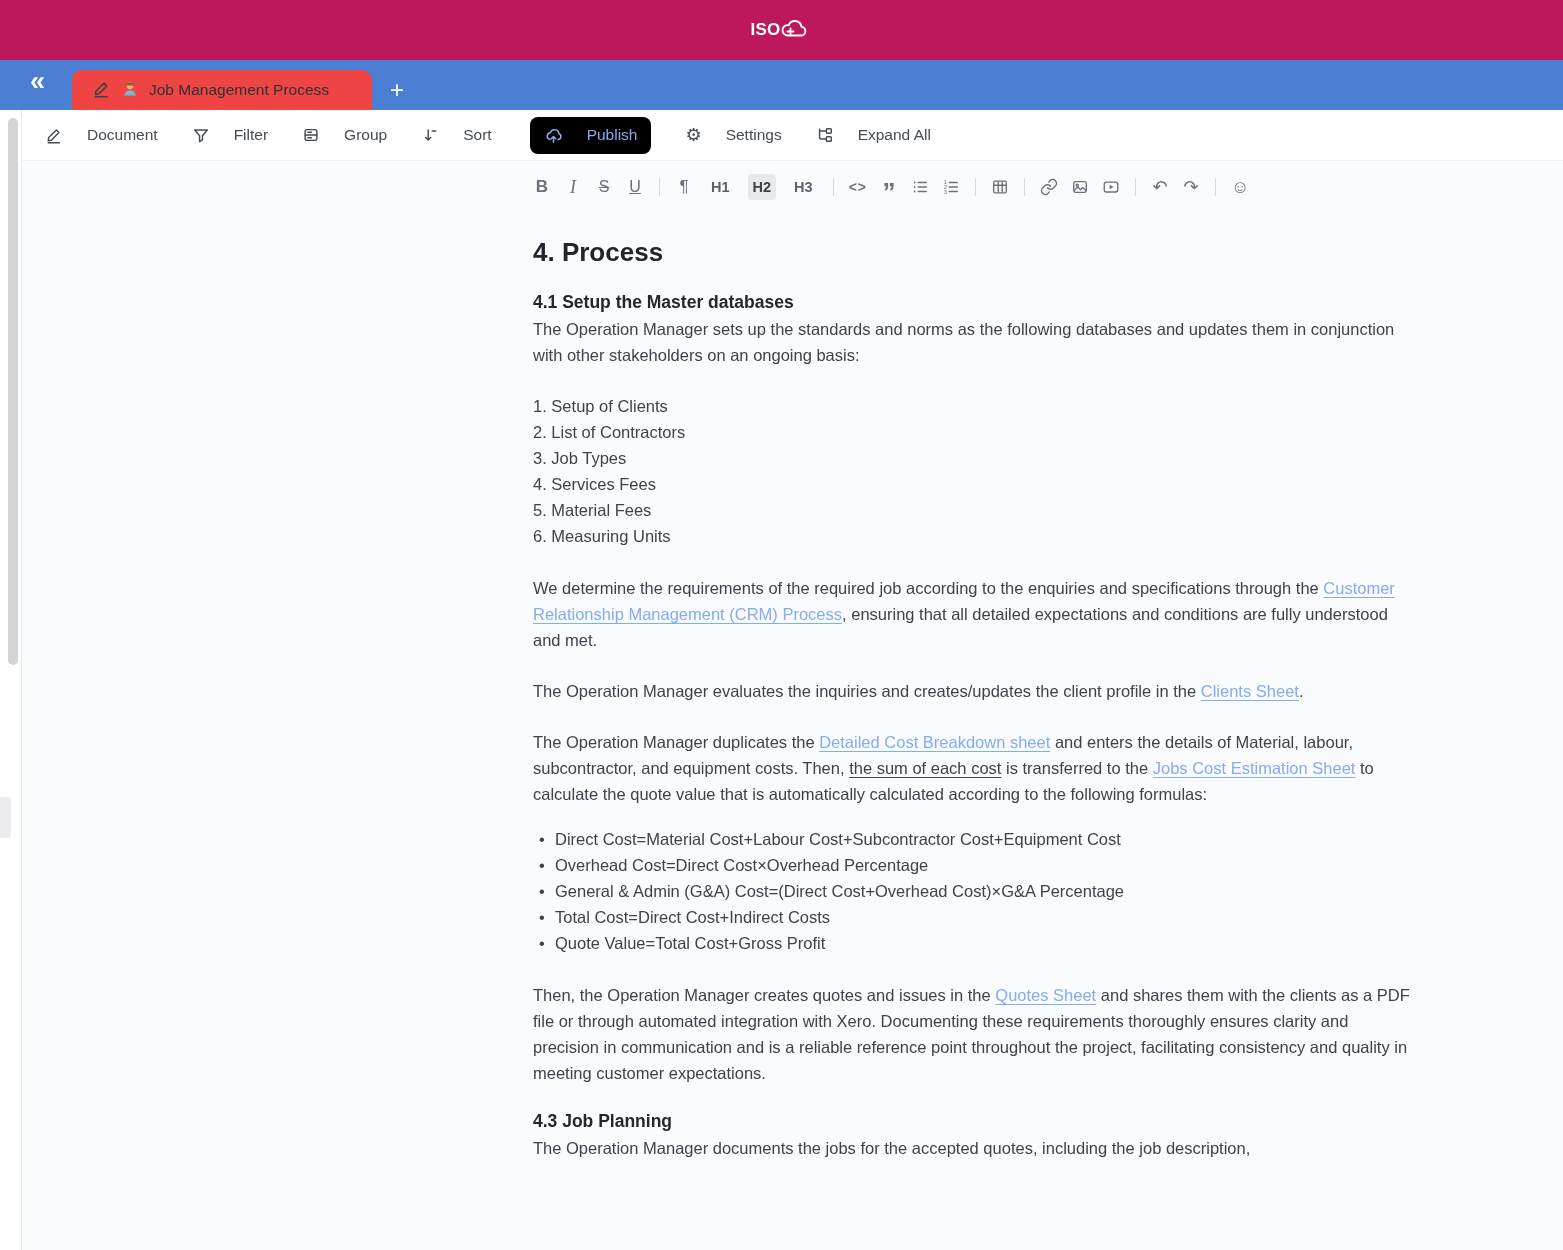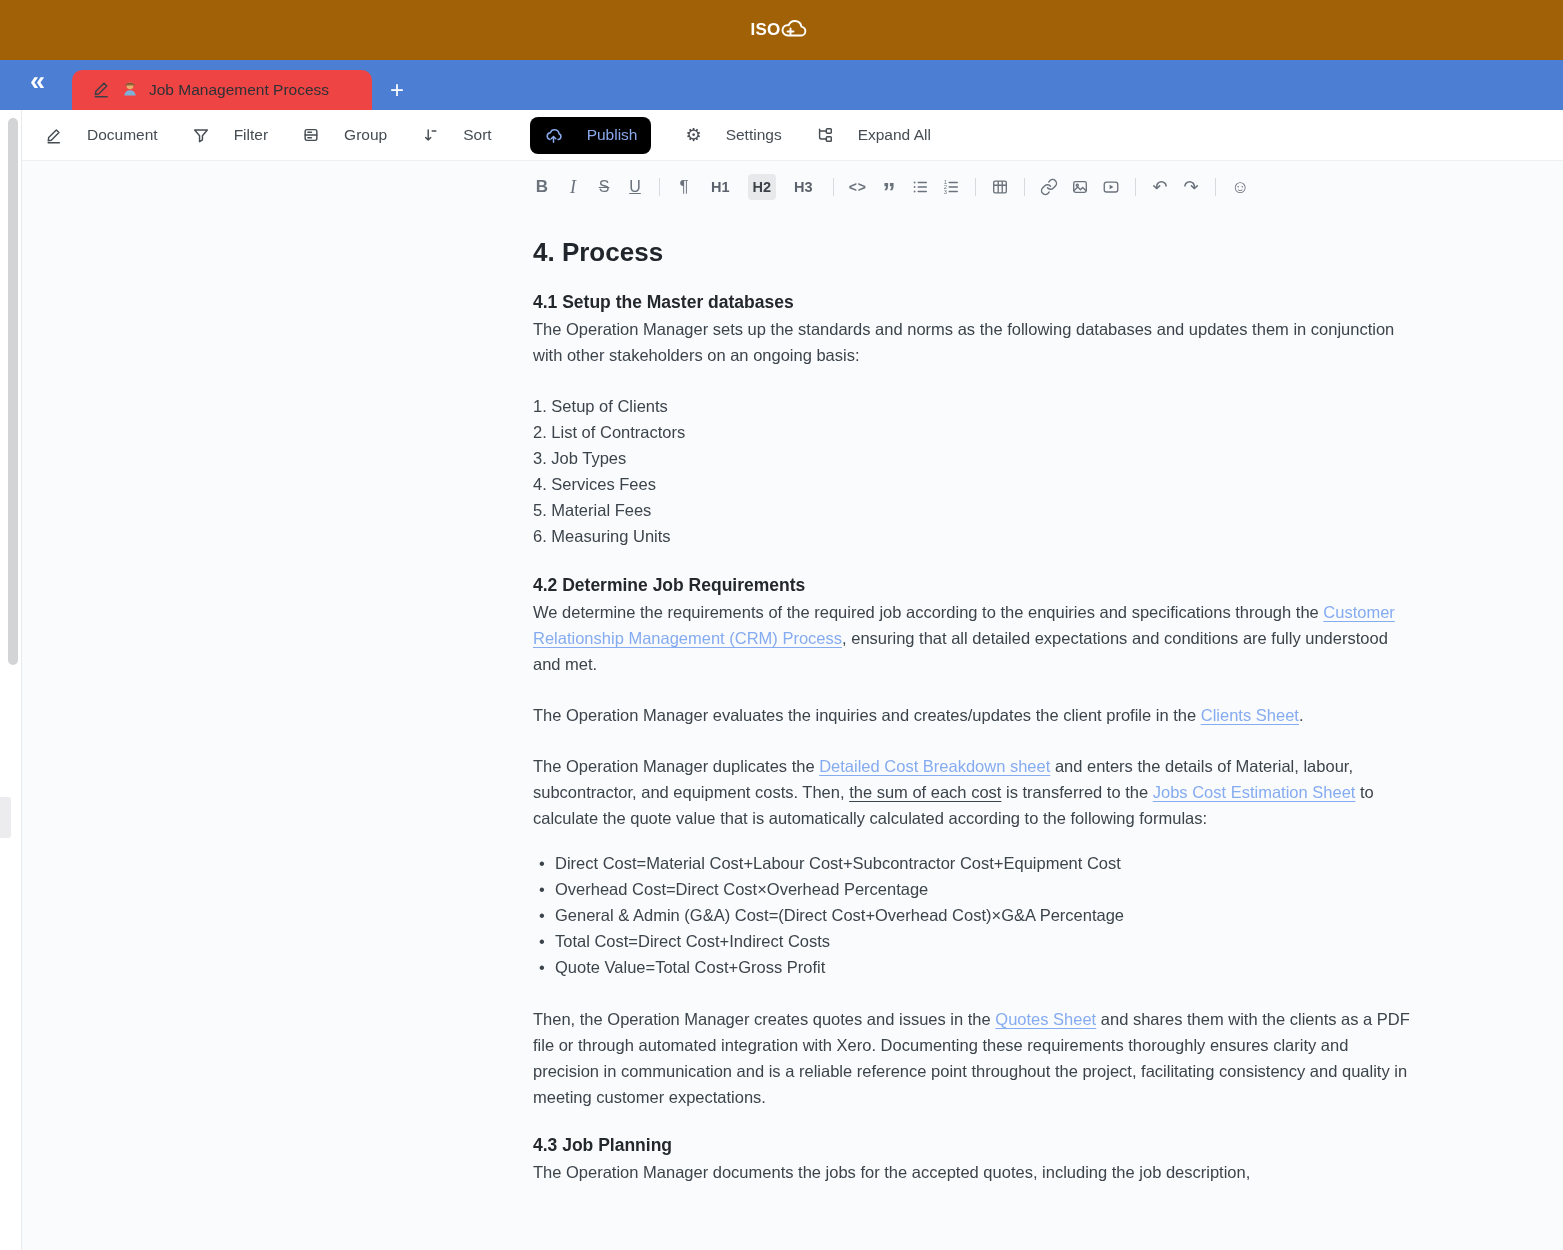--- a/index.html
+++ b/index.html
@@ -1,19 +1,19 @@
 <!DOCTYPE html>
 <html><head>
 <meta charset="utf-8">
 <style>
   * { margin:0; padding:0; box-sizing:border-box; }
   html,body { width:1563px; height:1250px; overflow:hidden;
     font-family:"Liberation Sans","DejaVu Sans",sans-serif; background:#fff; }
 
-  .topbar { height:60px; background:#a16207; display:flex; align-items:center; justify-content:center; }
+  .topbar { height:60px; background:#be185d; display:flex; align-items:center; justify-content:center; }
   .logo { display:flex; align-items:center; color:#fff; }
   .logo-text { font-size:17px; font-weight:800; letter-spacing:.3px; margin-right:-4px; }
 
   .tabbar { height:50px; background:#4c7ed3; display:flex; align-items:flex-end; position:relative; }
   .collapse-btn { position:absolute; left:30px; top:8px; color:#fff; font-size:27px; font-weight:700;
     background:none; border:none; cursor:pointer; line-height:1; }
   .tab { margin-left:72px; height:40px; background:#ef4444; border-radius:10px 10px 0 0;
     display:flex; align-items:center; padding:0 20px; gap:10px; min-width:300px; }
   .tab-title { font-size:15.5px; color:#2d3237; white-space:nowrap; }
   .newtab-btn { background:none; border:none; color:#fff; font-size:24px; font-weight:400;
@@ -249,21 +249,20 @@
         <p class="doc-p">The Operation Manager sets up the standards and norms as the following databases and updates them in conjunction with other stakeholders on an ongoing basis:</p>
         <ol class="doc-ol">
           <li>Setup of Clients</li>
           <li>List of Contractors</li>
           <li>Job Types</li>
           <li>Services Fees</li>
           <li>Material Fees</li>
           <li>Measuring Units</li>
         </ol>
 
-        <h3 class="doc-h3">4.2 Determine Job Requirements</h3>
         <p class="doc-p"><span>We determine the requirements of the required job according to the enquiries and specifications through the </span><a class="doc-link">Customer Relationship Management (CRM) Process</a><span>, ensuring that all detailed expectations and conditions are fully understood and met.</span></p>
 
         <p class="doc-p"><span>The Operation Manager evaluates the inquiries and creates/updates the client profile in the </span><a class="doc-link">Clients Sheet</a><span>.</span></p>
 
         <p class="doc-p"><span>The Operation Manager duplicates the </span><a class="doc-link">Detailed Cost Breakdown sheet</a><span> and enters the details of Material, labour, subcontractor, and equipment costs. Then, </span><span class="doc-u">the sum of each cost</span><span> is transferred to the </span><a class="doc-link">Jobs Cost Estimation Sheet</a><span> to calculate the quote value that is automatically calculated according to the following formulas:</span></p>
 
         <ul class="doc-ul">
           <li>Direct Cost=Material Cost+Labour Cost+Subcontractor Cost+Equipment Cost</li>
           <li>Overhead Cost=Direct Cost×Overhead Percentage</li>
           <li>General &amp; Admin (G&amp;A) Cost=(Direct Cost+Overhead Cost)×G&amp;A Percentage</li>

